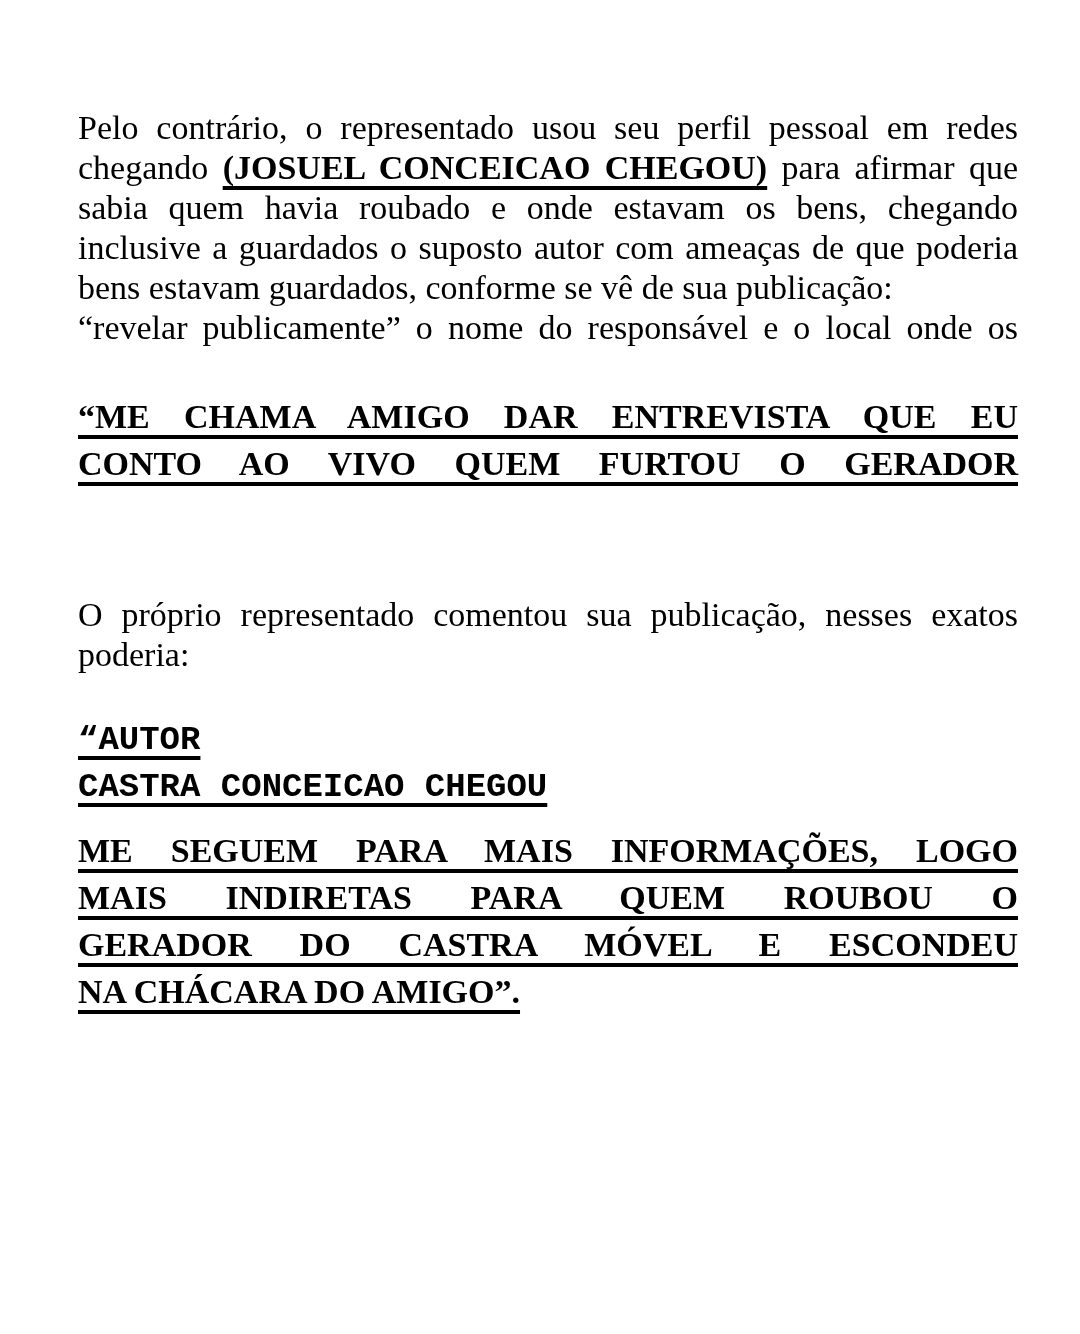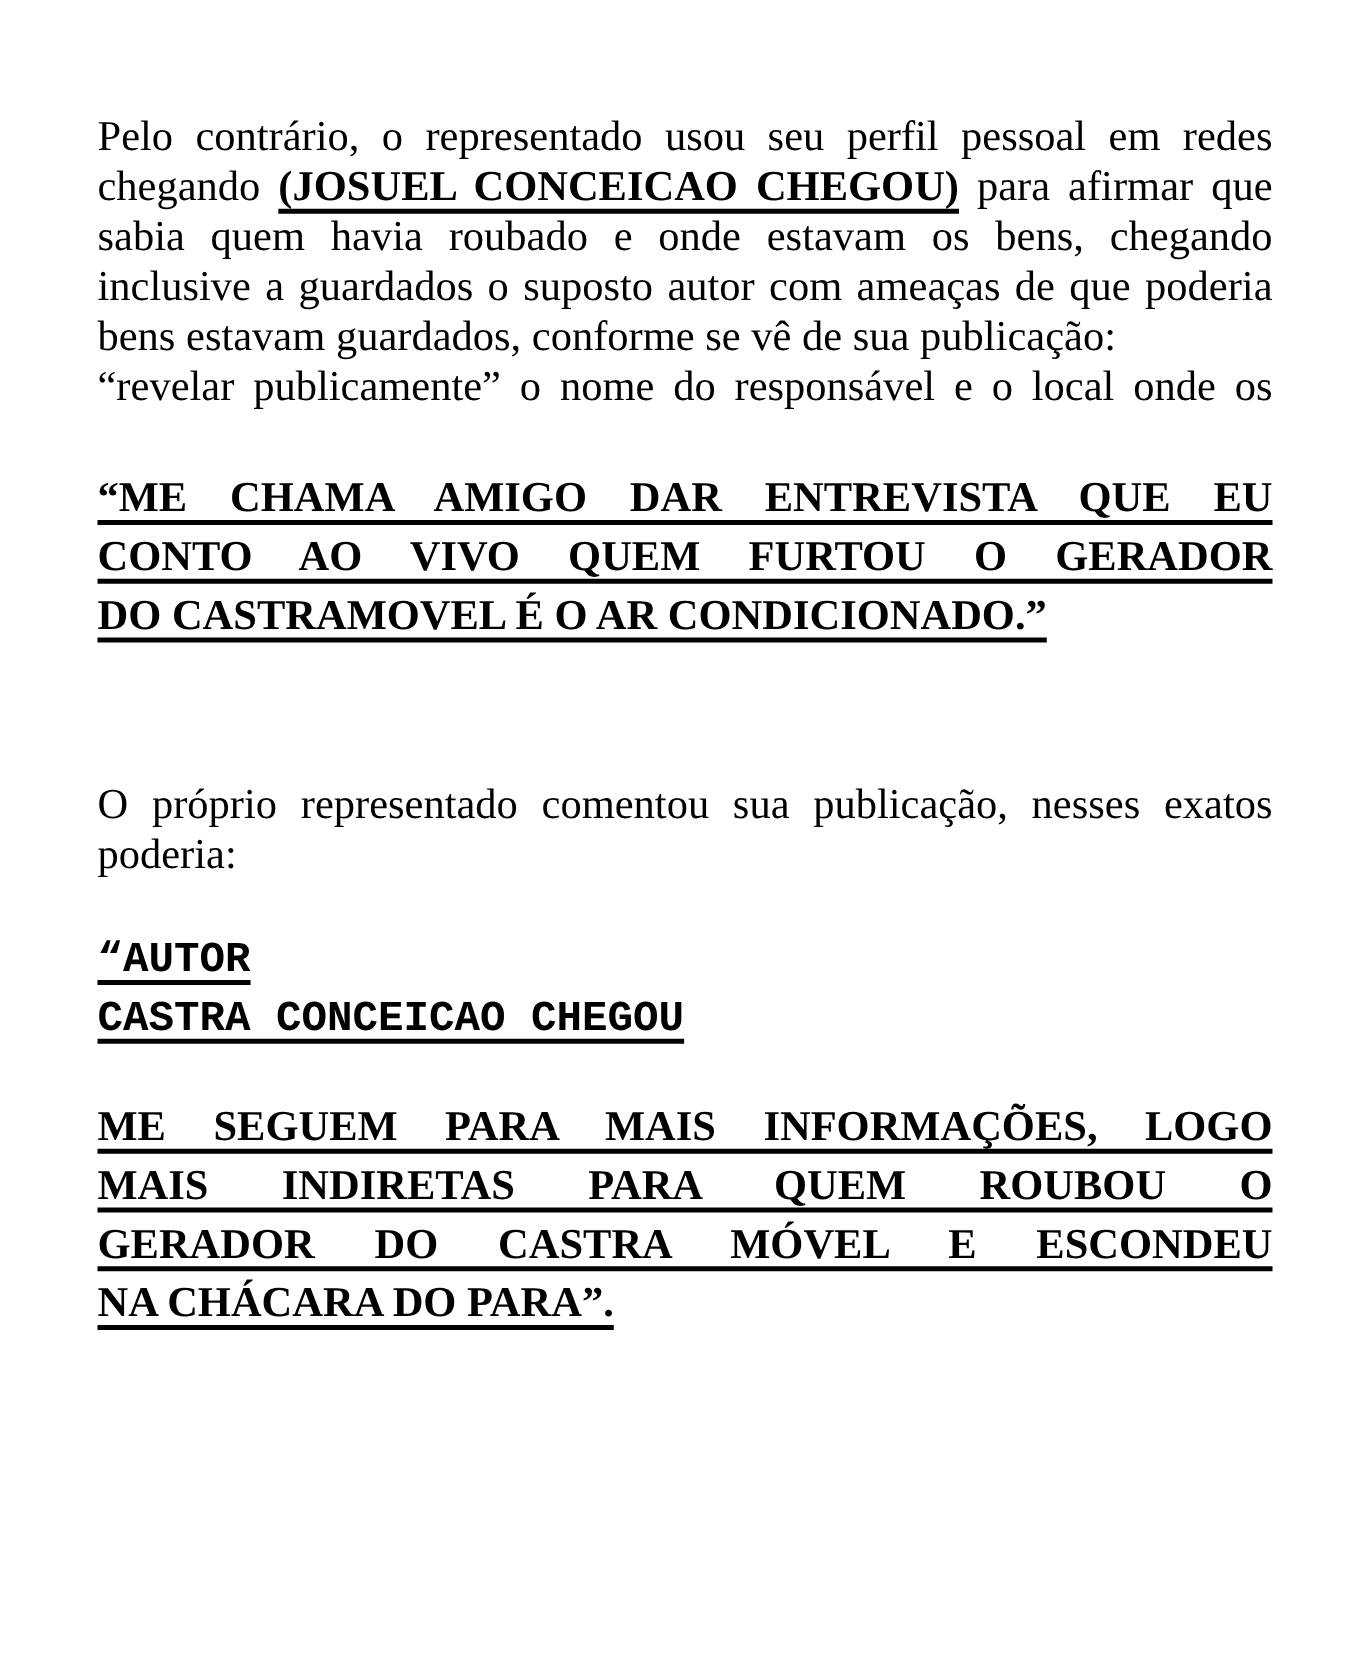--- a/index.html
+++ b/index.html
@@ -12,21 +12,21 @@
     width: 1080px;
     height: 1334px;
     background: #ffffff;
     overflow: hidden;
     font-family: "Liberation Serif", "DejaVu Serif", serif;
     color: #000000;
   }
   .content {
     position: absolute;
     left: 78px;
-    top: 90px;
+    top: 108px;
     width: 940px;
   }
   .para { width: 100%; }
   .para.body {
     font-size: 34px;
     line-height: 40px;
   }
   .para.quote {
     font-size: 34px;
     line-height: 47px;
@@ -43,54 +43,53 @@
   .bu {
     font-weight: bold;
     text-decoration: underline;
     text-decoration-thickness: 4px;
     text-underline-offset: 7px;
     text-decoration-skip-ink: none;
   }
   #quote-publication { margin-top: 45px; }
   #para-comment      { margin-top: 108px; }
   #quote-author      { margin-top: 42px; font-family: Liberation Mono, monospace; }
-  #quote-followers   { margin-top: 38px; }
+  #quote-followers   { margin-top: 16px; }
 </style>
 </head>
 <body>
 
 <div class="page">
   <div class="content">
 
     <div id="para-intro" class="para body">
         <div class="line j"><span>Pelo contrário, o representado usou seu perfil pessoal em redes</span></div>
         <div class="line j"><span>chegando </span><span class="bu">(JOSUEL CONCEICAO CHEGOU)</span><span> para afirmar que</span></div>
         <div class="line j"><span>sabia quem havia roubado e onde estavam os bens, chegando</span></div>
         <div class="line j"><span>inclusive a guardados o suposto autor com ameaças de que poderia</span></div>
         <div class="line"><span>bens estavam guardados, conforme se vê de sua publicação:</span></div>
         <div class="line j"><span>“revelar publicamente” o nome do responsável e o local onde os</span></div>
       </div>
 
     <div id="quote-publication" class="para quote">
         <div class="line j"><span class="bu">“ME CHAMA AMIGO DAR ENTREVISTA QUE EU</span></div>
         <div class="line j"><span class="bu">CONTO AO VIVO QUEM FURTOU O GERADOR</span></div>
-        <div class="line"><span class="bu">DO CASTRAMOVEL É O AR CONDICIONADO.”</span></div>
       </div>
 
     <div id="para-comment" class="para body">
         <div class="line j"><span>O próprio representado comentou sua publicação, nesses exatos</span></div>
         <div class="line"><span>poderia:</span></div>
       </div>
 
     <div id="quote-author" class="para quote">
         <div class="line"><span class="bu">“AUTOR</span></div>
         <div class="line"><span class="bu">CASTRA CONCEICAO CHEGOU</span></div>
       </div>
 
     <div id="quote-followers" class="para quote">
         <div class="line j"><span class="bu">ME SEGUEM PARA MAIS INFORMAÇÕES, LOGO</span></div>
         <div class="line j"><span class="bu">MAIS INDIRETAS PARA QUEM ROUBOU O</span></div>
         <div class="line j"><span class="bu">GERADOR DO CASTRA MÓVEL E ESCONDEU</span></div>
-        <div class="line"><span class="bu">NA CHÁCARA DO PARA”.</span></div>
+        <div class="line"><span class="bu">NA CHÁCARA DO AMIGO”.</span></div>
       </div>
 
   </div>
 </div>
 
 </body></html>

